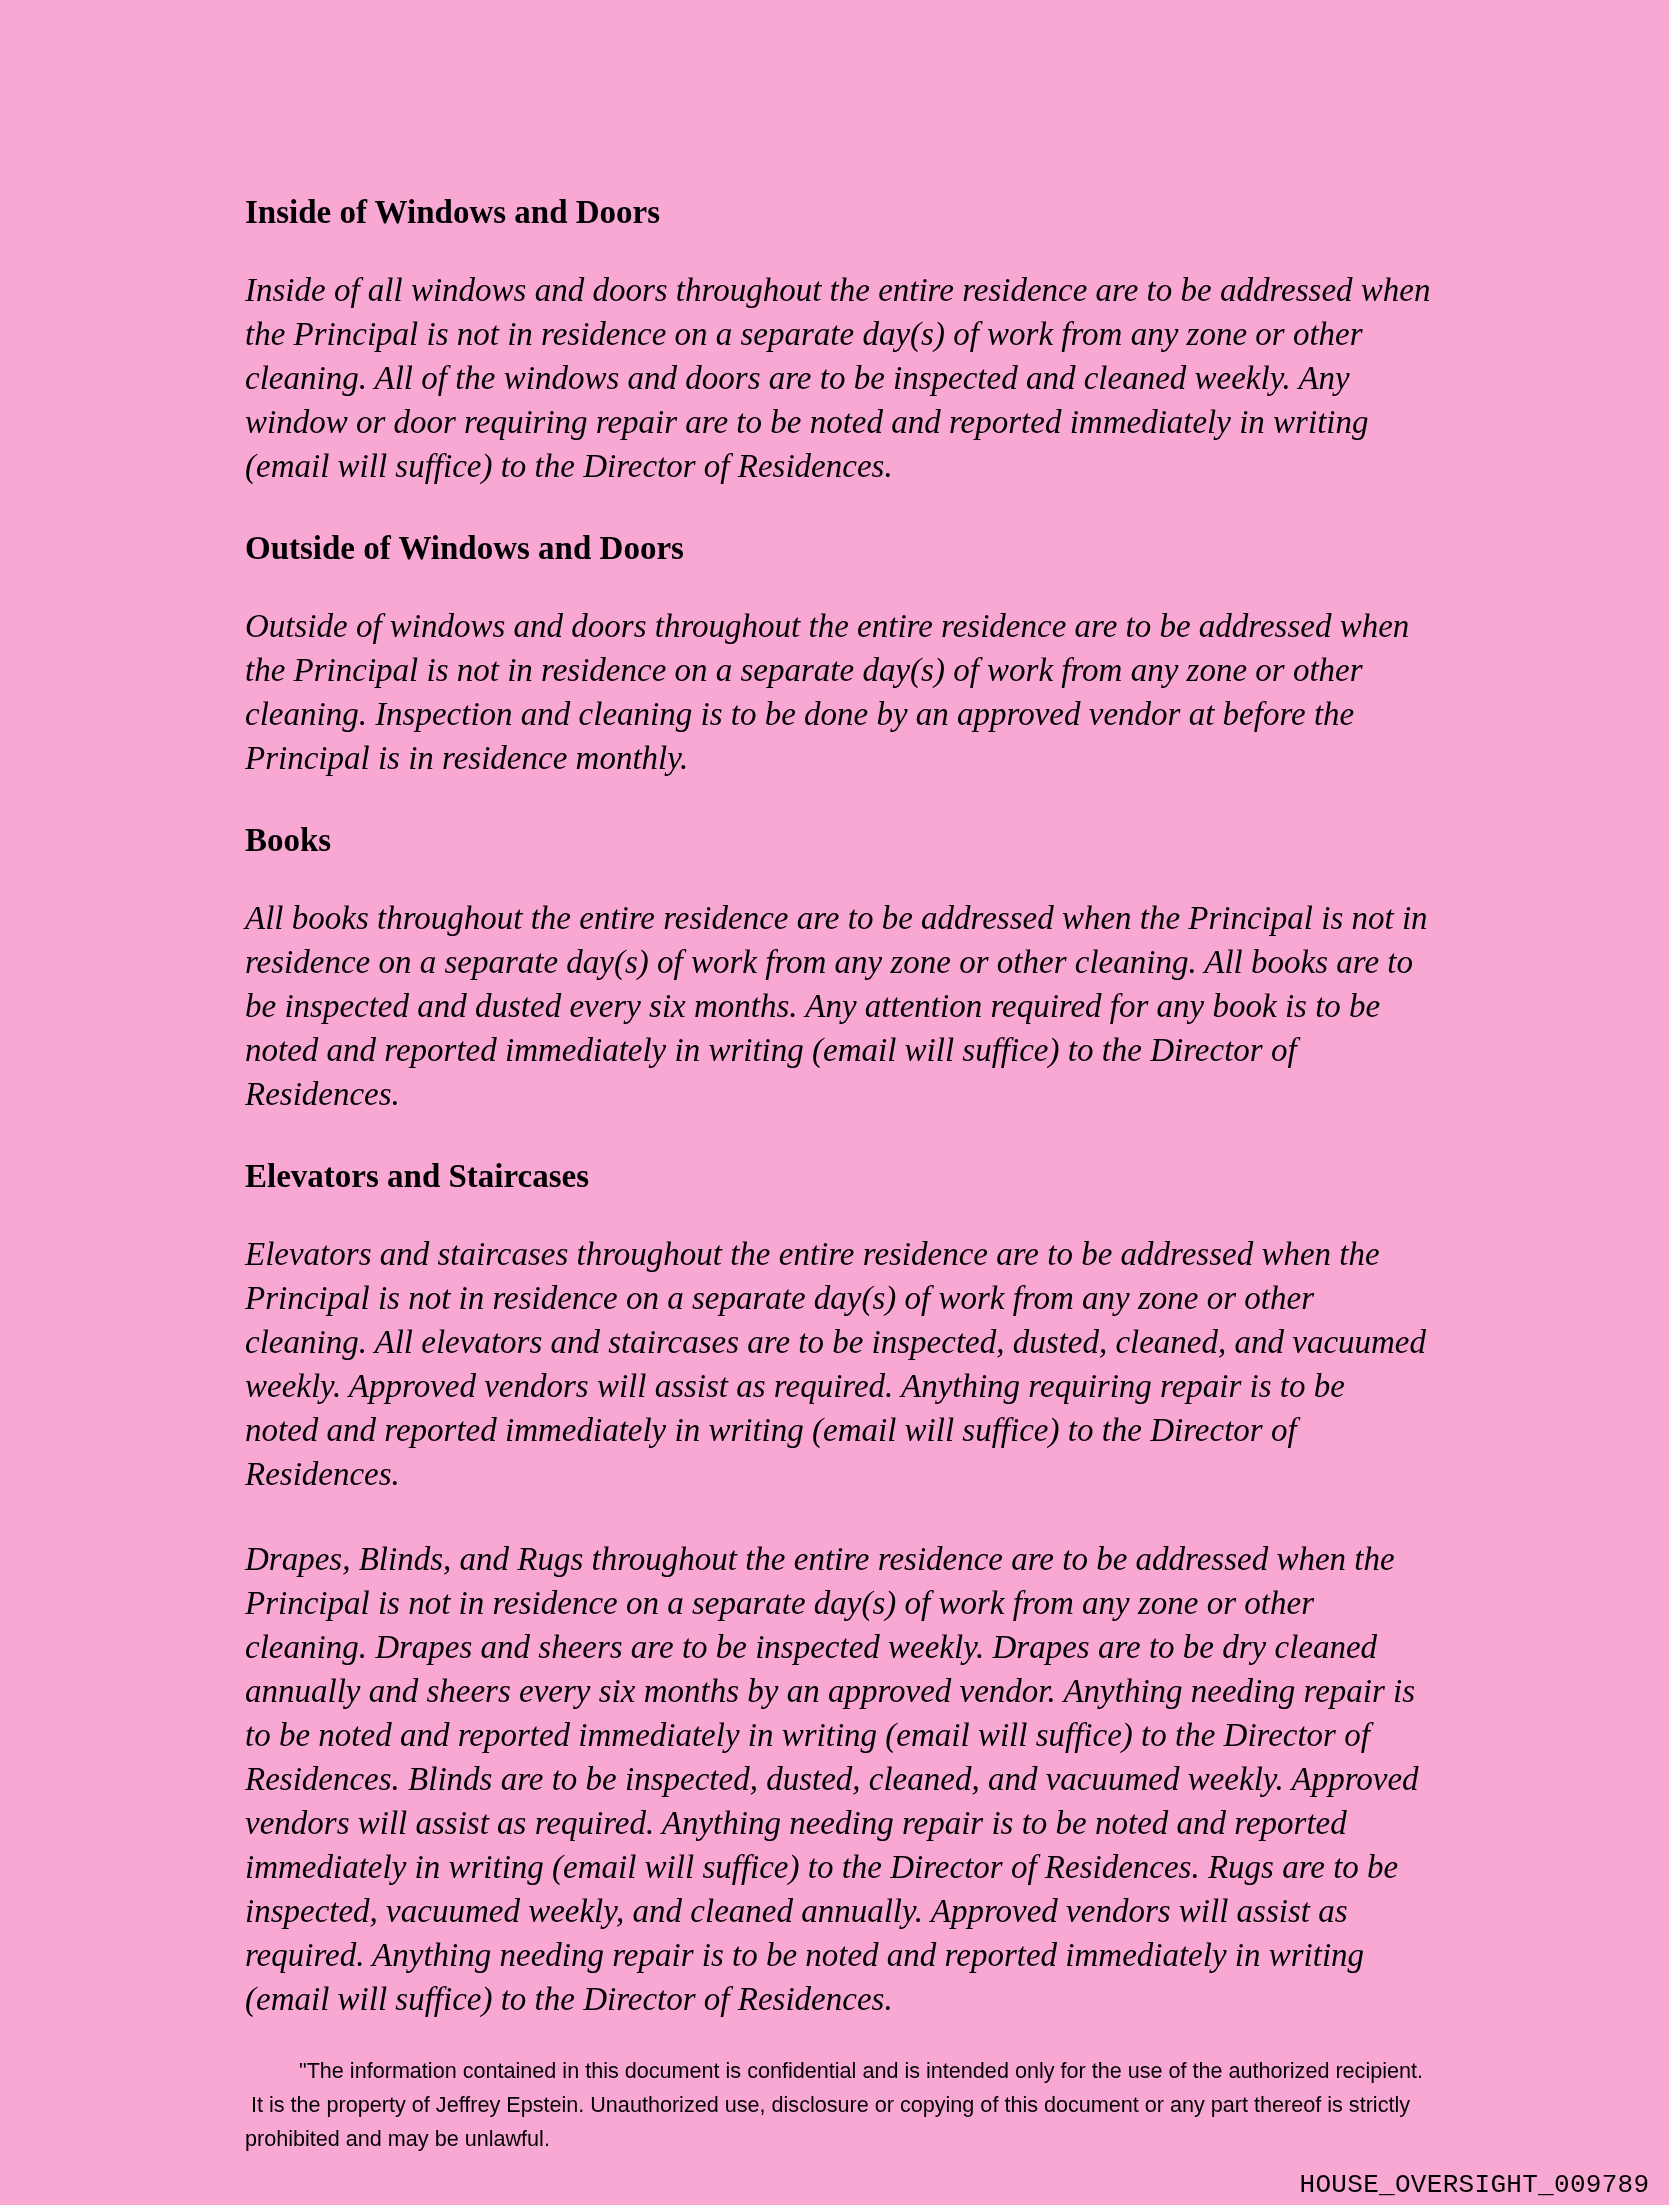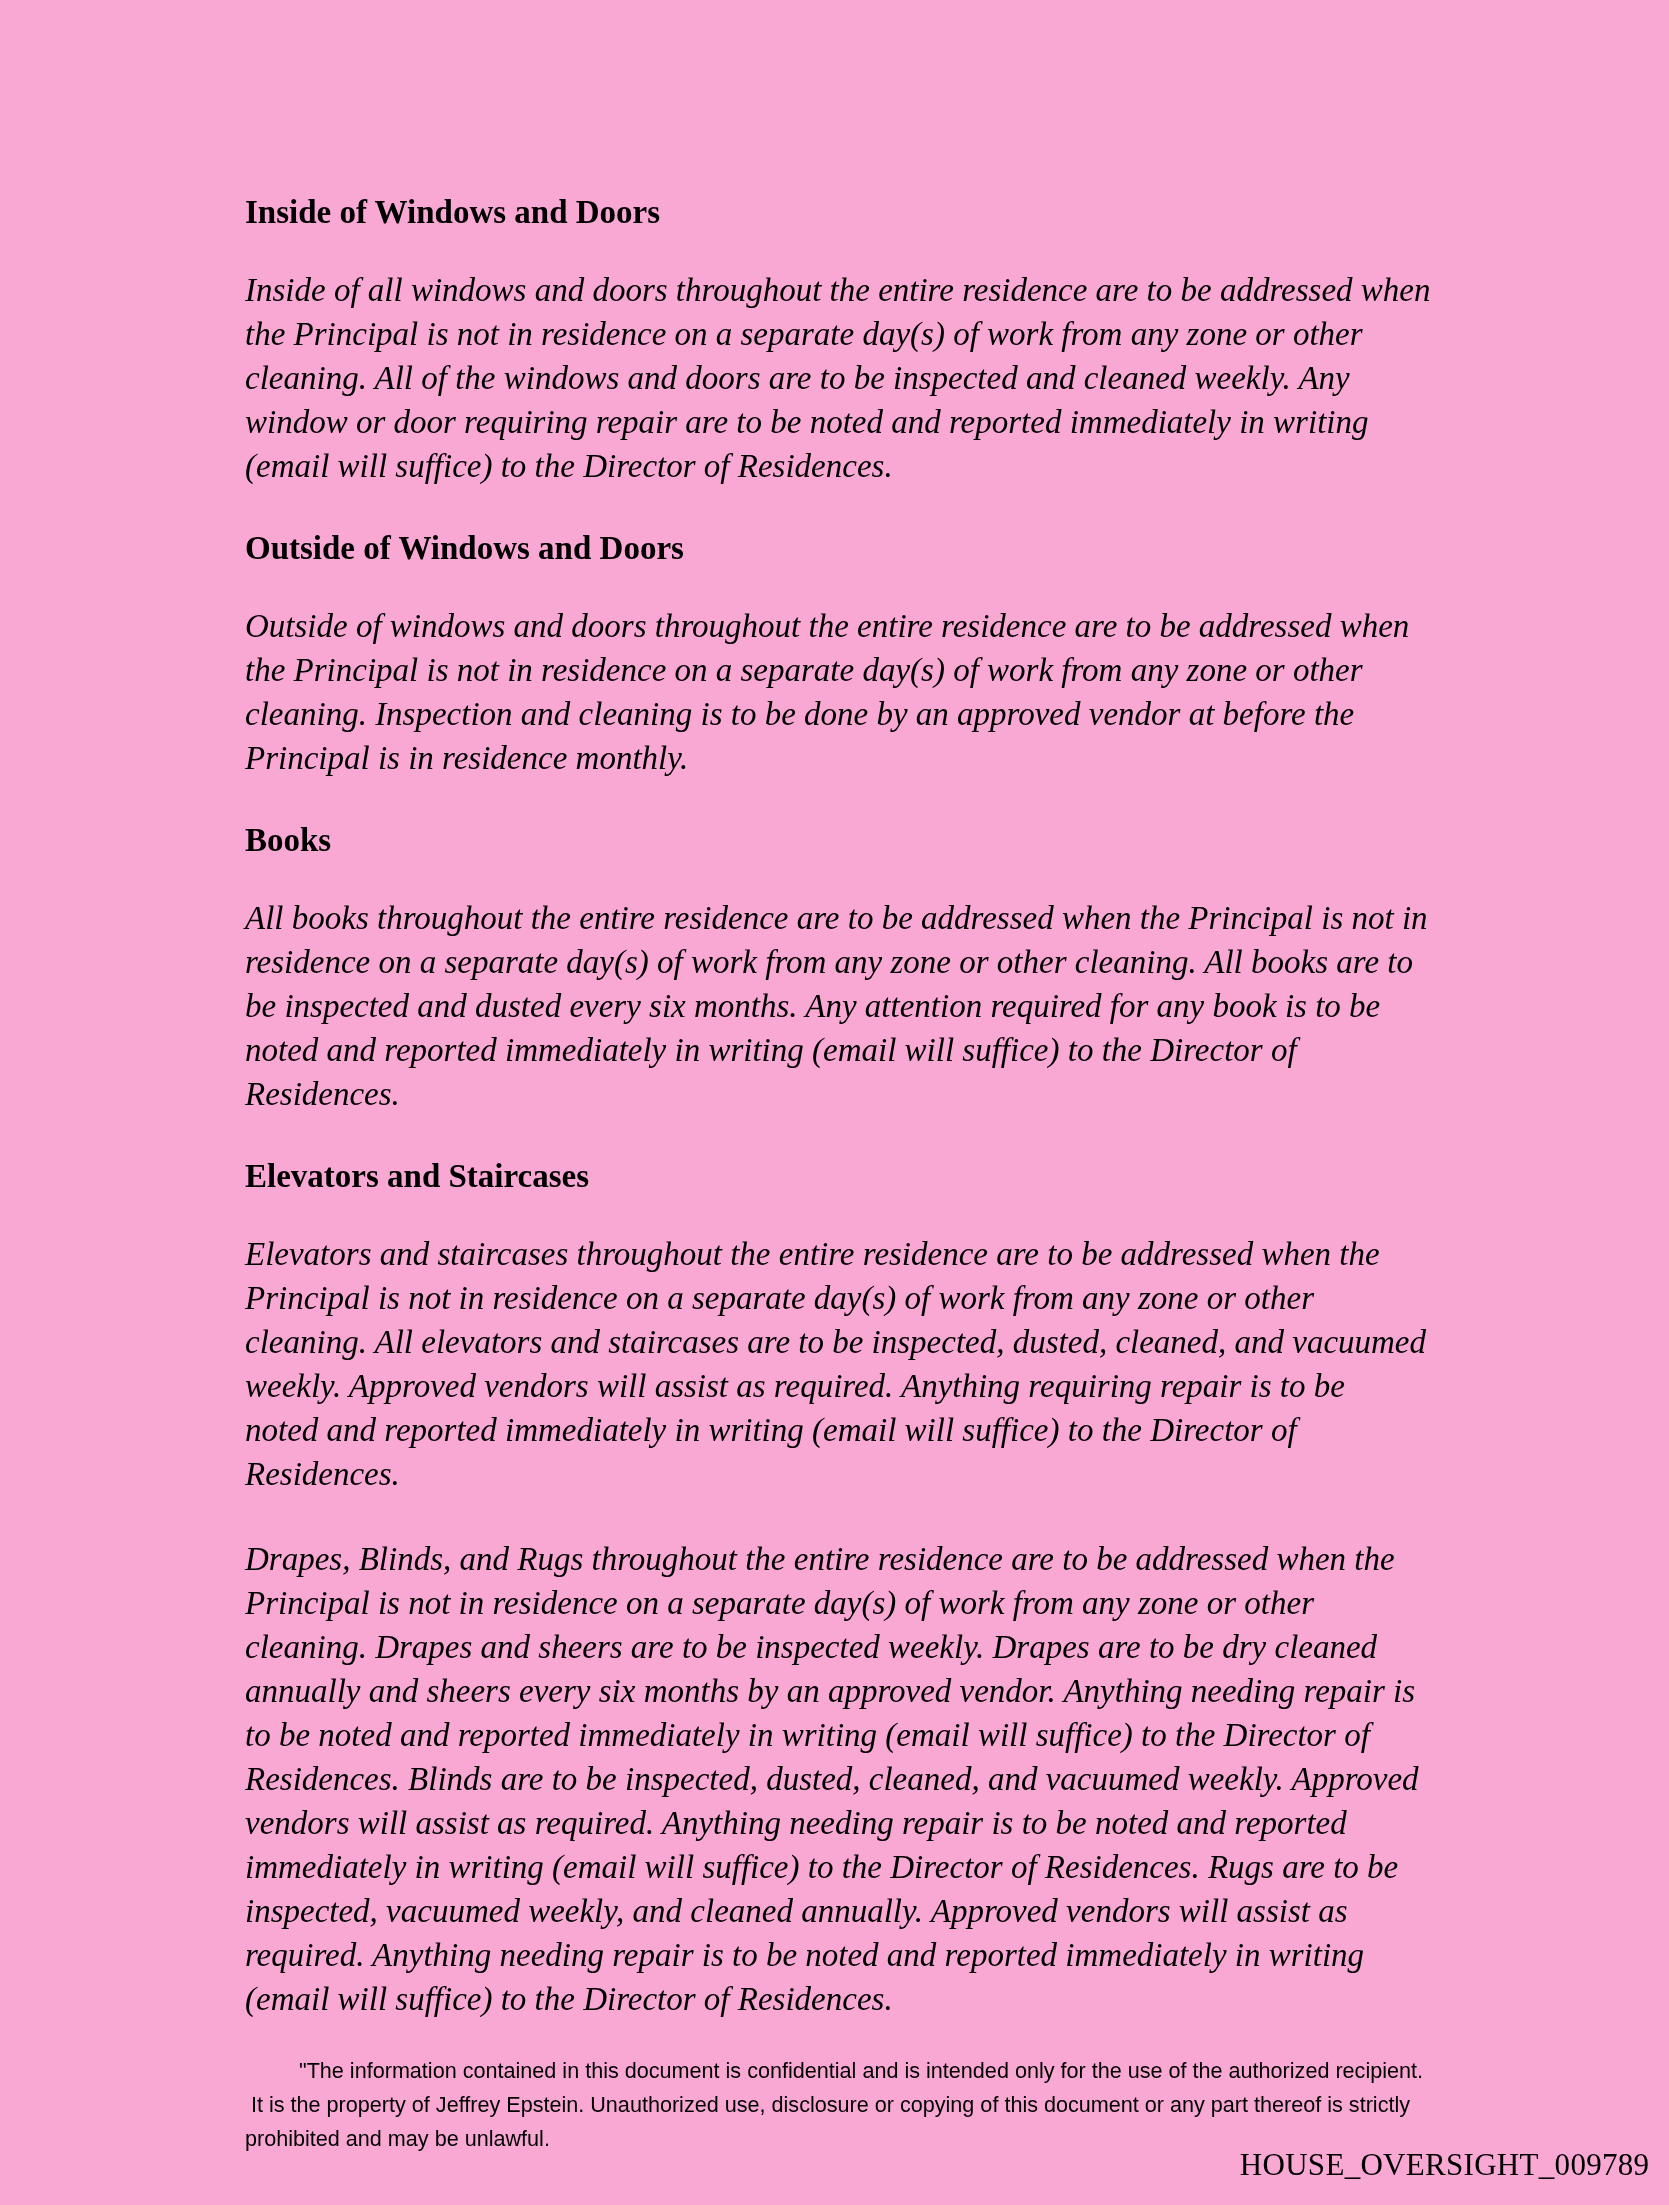--- a/index.html
+++ b/index.html
@@ -49,23 +49,23 @@
   .footer-copyright {
     margin-top: 37px;
     font-family: "Liberation Sans", "DejaVu Sans", sans-serif;
     font-size: 22px;
     line-height: 34px;
     white-space: pre;
   }
   .bates {
     position: absolute;
     right: 19.6px;
-    bottom: 22px;
-    font-family: Liberation Serif, serif;
-    font-size: 31px;
+    bottom: 5px;
+    font-family: Liberation Mono, monospace;
+    font-size: 26px;
     letter-spacing: 0.3px;
     white-space: pre;
   }
 </style>
 </head>
 <body>
 
 <div class="page">
   <div class="content">
 

